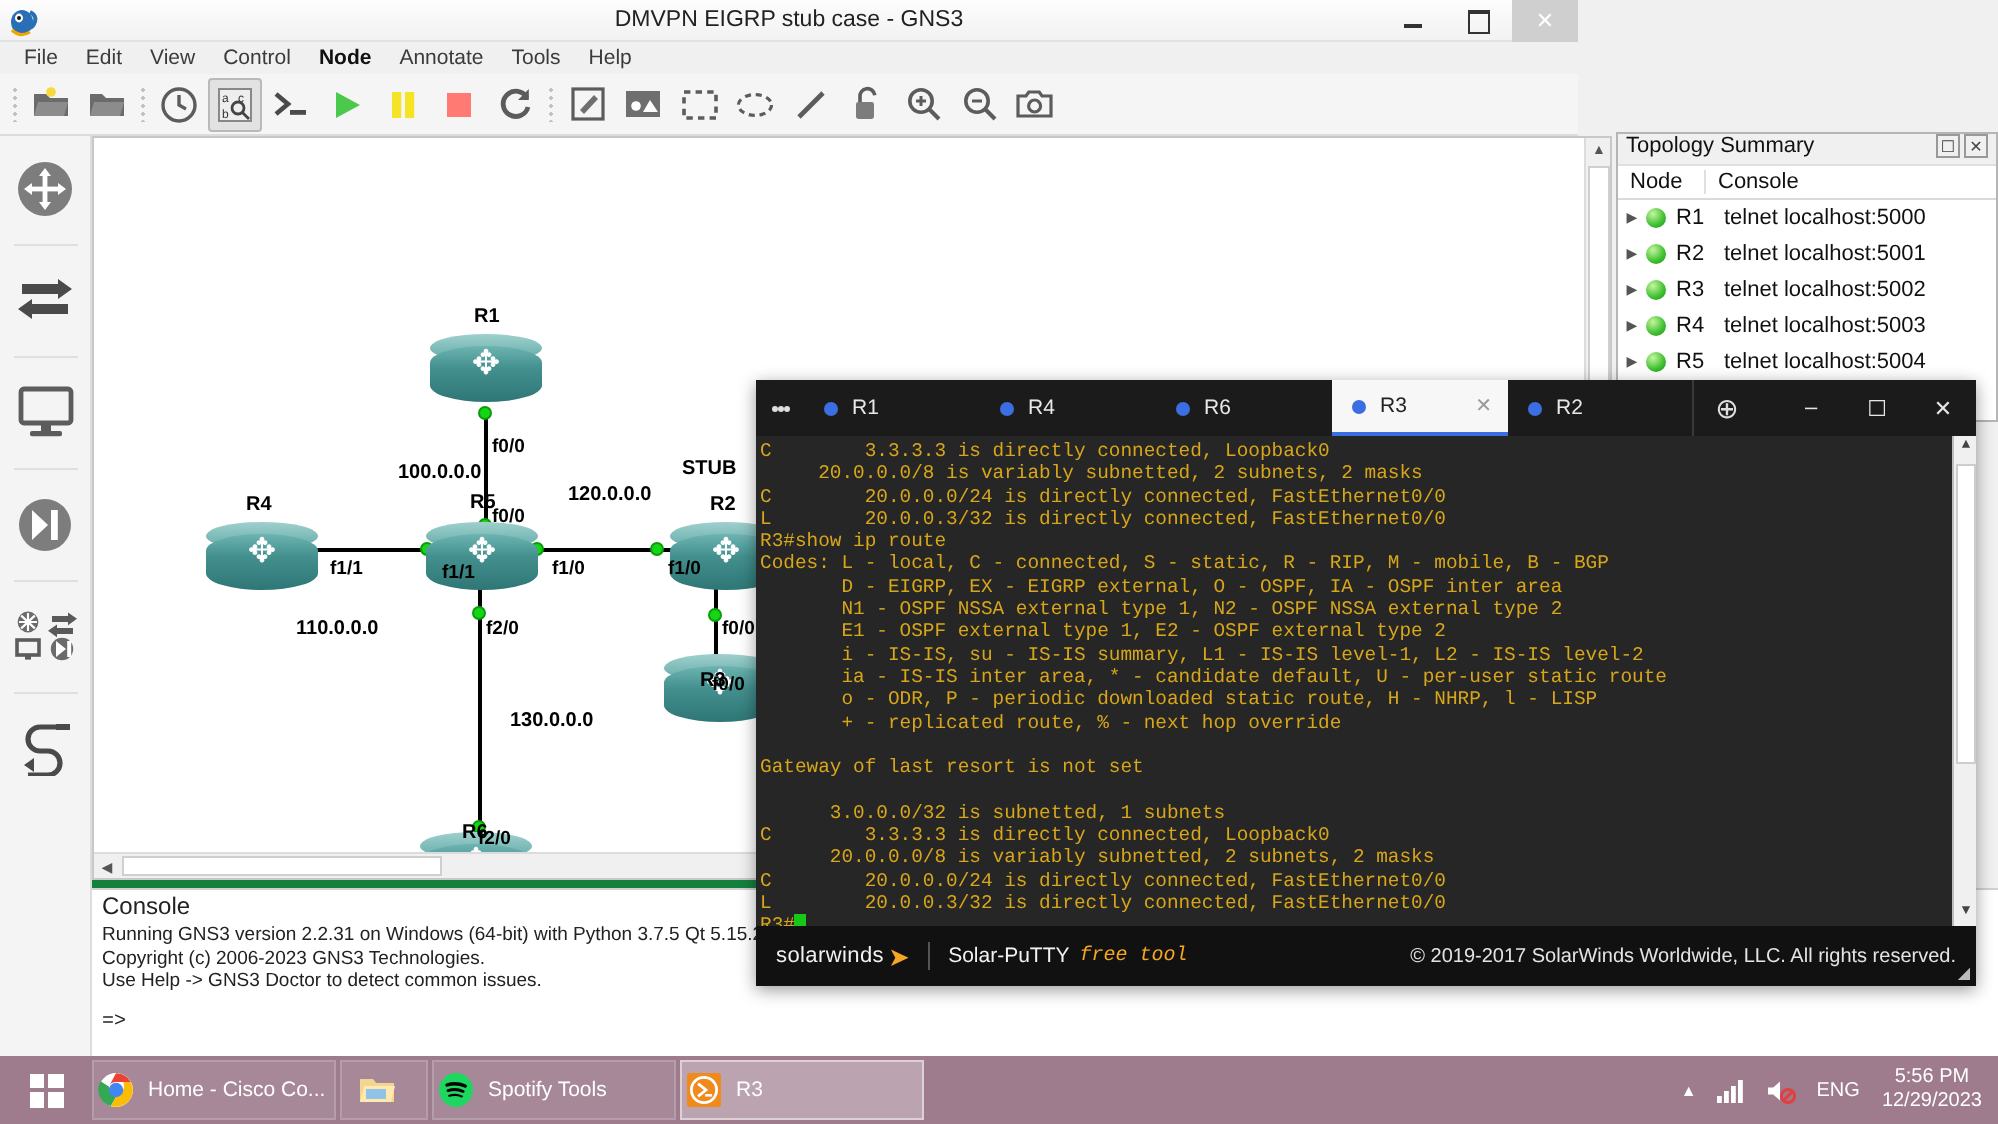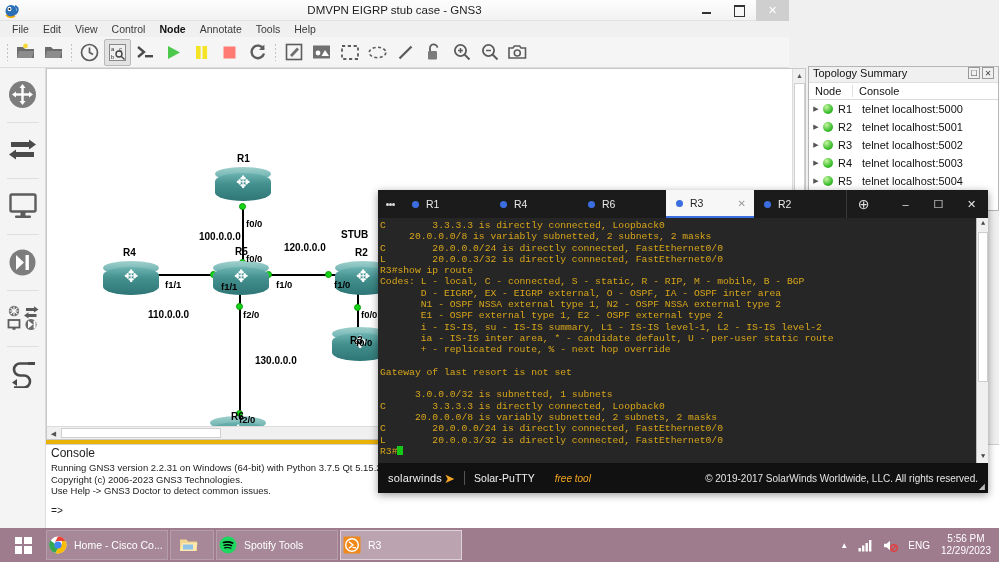--- a/index.html
+++ b/index.html
@@ -8,21 +8,21 @@
     width: 999px; height: 562px;
     overflow: hidden;
     font-family: "Liberation Sans", sans-serif;
     background: #f0f0f0;
   }
   #root { position: relative; width: 999px; height: 562px; }
 
   
   .gns3-window {
     position: absolute; left: 0; top: 0; width: 789px; height: 528px;
-    background: #eab308;
+    background: #15803d;
   }
   .titlebar {
     position: relative; height: 21px; width: 100%;
     background: linear-gradient(#fdfdfd, #f2f2f2);
     border-bottom: 1px solid #e2e2e2;
   }
   .tb-icon {
     position: absolute; left: 4px; top: 3px; width: 16px; height: 16px;
   }
   .tb-title {
@@ -206,21 +206,21 @@
   .cursor-blk { display:inline-block; width:6px; height:9px; background:#16c916; vertical-align:-1px; }
 
   .putty-footer {
     position: relative; height: 30px; background: #111; display: flex; align-items: center;
     padding: 0 10px; color: #ddd; font-size: 10.5px;
   }
   .sw-logo { display: flex; align-items: center; font-size: 11px; color: #f2f2f2; letter-spacing: .2px; }
   .sw-bolt { color: #f5a623; font-size: 13px; margin-left: 2px; }
   .sw-div { width: 1px; height: 14px; background: #555; margin: 0 9px; }
   .sw-name { color: #f2f2f2; font-size: 10.5px; }
-  .sw-free { color: #f5a623; font-style: italic; font-size: 10px; margin-left: 20px; }
+  .sw-free { color: #f5a623; font-style: italic; font-size: 10px; margin-left: 5px; font-family: Liberation Mono, monospace; }
   .sw-copy { margin-left: auto; font-size: 10px; color: #e4e4e4; }
   .sw-grip { position: absolute; right: 3px; bottom: 2px; color: #bbb; font-size: 8px; }
 
   
   .taskbar {
     position: absolute; left: 0; bottom: 0; width: 999px; height: 34px;
     background: #9e7b8d;
     display: flex; align-items: center;
   }
   .start {
@@ -641,20 +641,21 @@
       <div class="tline">     20.0.0.0/8 is variably subnetted, 2 subnets, 2 masks</div>
       <div class="tline">C        20.0.0.0/24 is directly connected, FastEthernet0/0</div>
       <div class="tline">L        20.0.0.3/32 is directly connected, FastEthernet0/0</div>
       <div class="tline">R3#show ip route</div>
       <div class="tline">Codes: L - local, C - connected, S - static, R - RIP, M - mobile, B - BGP</div>
       <div class="tline">       D - EIGRP, EX - EIGRP external, O - OSPF, IA - OSPF inter area</div>
       <div class="tline">       N1 - OSPF NSSA external type 1, N2 - OSPF NSSA external type 2</div>
       <div class="tline">       E1 - OSPF external type 1, E2 - OSPF external type 2</div>
       <div class="tline">       i - IS-IS, su - IS-IS summary, L1 - IS-IS level-1, L2 - IS-IS level-2</div>
       <div class="tline">       ia - IS-IS inter area, * - candidate default, U - per-user static route</div>
+      <div class="tline">       o - ODR, P - periodic downloaded static route, H - NHRP, l - LISP</div>
       <div class="tline">       + - replicated route, % - next hop override</div>
       <div class="tline">&nbsp;</div>
       <div class="tline">Gateway of last resort is not set</div>
       <div class="tline">&nbsp;</div>
       <div class="tline">      3.0.0.0/32 is subnetted, 1 subnets</div>
       <div class="tline">C        3.3.3.3 is directly connected, Loopback0</div>
       <div class="tline">      20.0.0.0/8 is variably subnetted, 2 subnets, 2 masks</div>
       <div class="tline">C        20.0.0.0/24 is directly connected, FastEthernet0/0</div>
       <div class="tline">L        20.0.0.3/32 is directly connected, FastEthernet0/0</div>
       <div class="tline"><span>R3#</span><span class="cursor-blk"></span></div>

